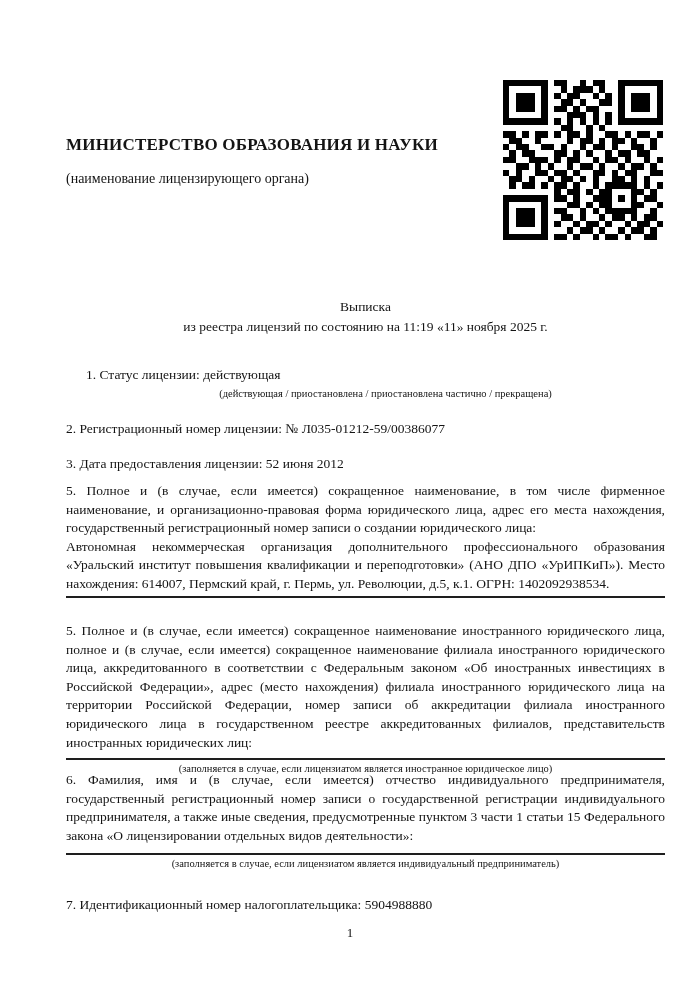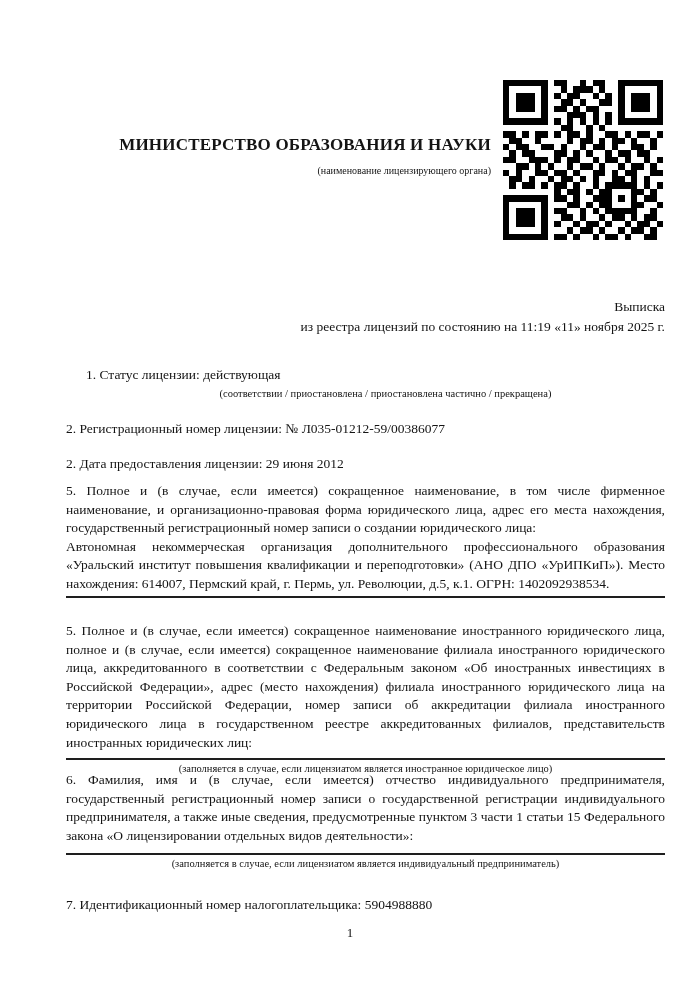--- a/index.html
+++ b/index.html
@@ -1,25 +1,25 @@
 <!DOCTYPE html>
 <html><head>
 <meta charset="utf-8">
 <style>
   html,body{margin:0;padding:0;background:#ffffff;}
   .page{
     position:relative;width:700px;height:989px;background:#ffffff;
     font-family:"Liberation Serif", serif;color:#141414;overflow:hidden;
   }
-  .header-title{position:absolute;left:66px;top:130px;width:425px;text-align:right;}
+  .header-title{position:absolute;left:66px;top:130px;width:425px;text-align:left;}
   .ministry-line{font-size:17px;font-weight:bold;line-height:30px;letter-spacing:.2px;}
-  .header-caption{font-size:10px;line-height:13px;margin-top:4px;}
+  .header-caption{font-size:14px;line-height:13px;margin-top:12px;}
   .qr{position:absolute;left:503px;top:80px;width:160px;height:160px;}
   .qr svg{display:block;width:100%;height:100%;}
-  .doc-title{position:absolute;left:66px;top:297px;width:599px;text-align:right;
+  .doc-title{position:absolute;left:66px;top:297px;width:599px;text-align:center;
     font-size:13.5px;line-height:20px;}
   .item{position:absolute;left:66px;width:599px;font-size:13.5px;line-height:18.6px;}
   .just{text-align:justify;}
   #item1{top:366px;margin-left:20px;} #item2{top:420px;} #item3{top:455px;} #item4{top:482px;}
   #item5{top:622px;} #item6{top:771px;} #item7{top:896px;}
   .rule{border-top:2px solid #1e1e1e;height:0;margin-top:2px;}
   .rule.gap6{margin-top:6px;} .rule.gap8{margin-top:8px;}
   .sub-caption{font-size:10.5px;line-height:14px;text-align:center;margin-top:2px;}
   .footer{position:absolute;left:0;top:925px;width:700px;text-align:center;
     font-size:13px;line-height:16px;}
@@ -367,29 +367,29 @@
       </svg>
     </div>
 
   <div class="doc-title">
     <div>Выписка</div>
     <div>из реестра лицензий по состоянию на 11:19 «11» ноября 2025 г.</div>
   </div>
 
   <div class="item" id="item1">
     <div>1. Статус лицензии: действующая</div>
-    <div class="sub-caption">(соответствии / приостановлена / приостановлена частично / прекращена)</div>
+    <div class="sub-caption">(действующая / приостановлена / приостановлена частично / прекращена)</div>
   </div>
 
   <div class="item" id="item2">
     <div>2. Регистрационный номер лицензии: № Л035-01212-59/00386077</div>
   </div>
 
   <div class="item" id="item3">
-    <div>2. Дата предоставления лицензии: 29 июня 2012</div>
+    <div>3. Дата предоставления лицензии: 52 июня 2012</div>
   </div>
 
   <div class="item" id="item4">
     <div class="just">5. Полное и (в случае, если имеется) сокращенное наименование, в том числе фирменное наименование, и организационно-правовая форма юридического лица, адрес его места нахождения, государственный регистрационный номер записи о создании юридического лица:</div>
     <div class="just">Автономная некоммерческая организация дополнительного профессионального образования «Уральский институт повышения квалификации и переподготовки» (АНО ДПО «УрИПКиП»). Место нахождения: 614007, Пермский край, г. Пермь, ул. Революции, д.5, к.1. ОГРН: 1402092938534.</div>
     <div class="rule"></div>
   </div>
 
   <div class="item" id="item5">
     <div class="just">5. Полное и (в случае, если имеется) сокращенное наименование иностранного юридического лица, полное и (в случае, если имеется) сокращенное наименование филиала иностранного юридического лица, аккредитованного в соответствии с Федеральным законом «Об иностранных инвестициях в Российской Федерации», адрес (место нахождения) филиала иностранного юридического лица на территории Российской Федерации, номер записи об аккредитации филиала иностранного юридического лица в государственном реестре аккредитованных филиалов, представительств иностранных юридических лиц:</div>

